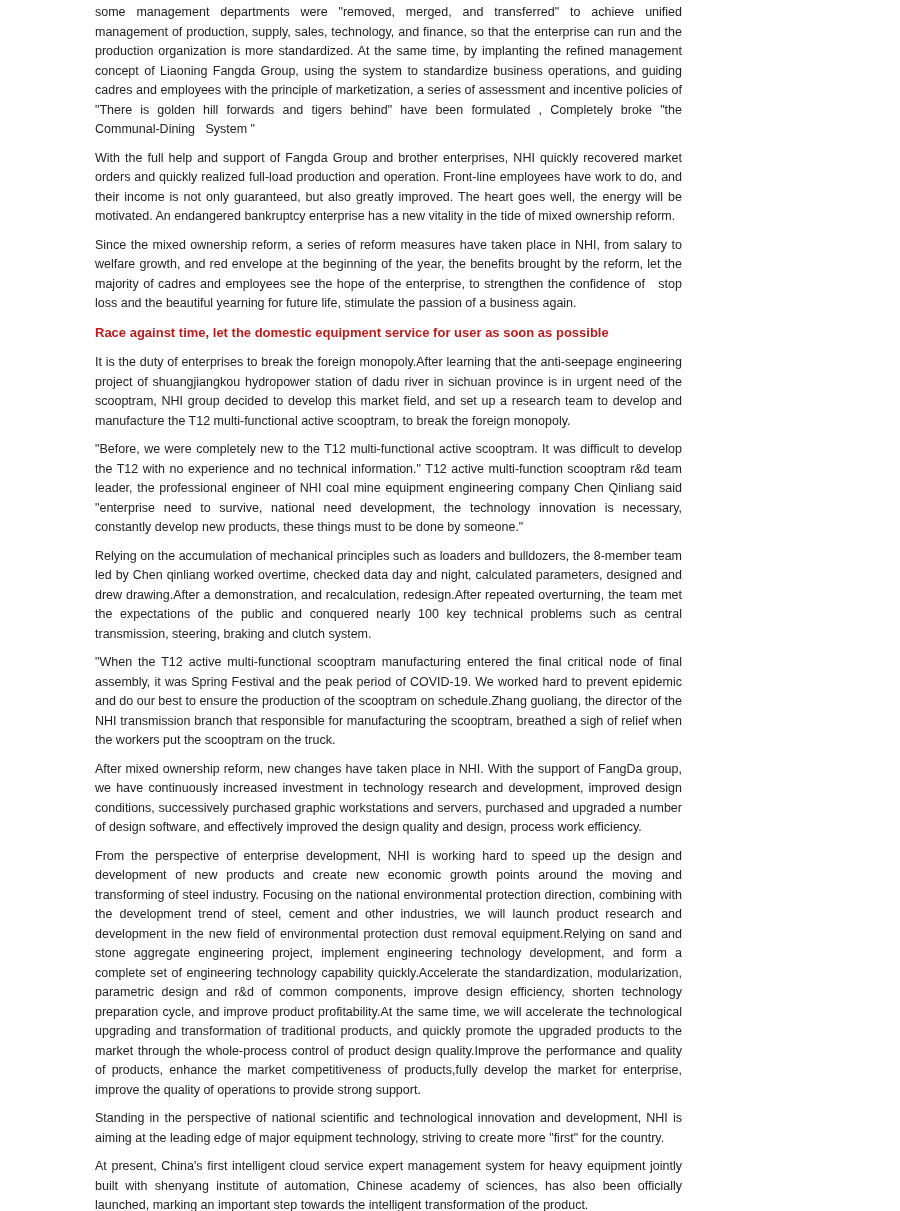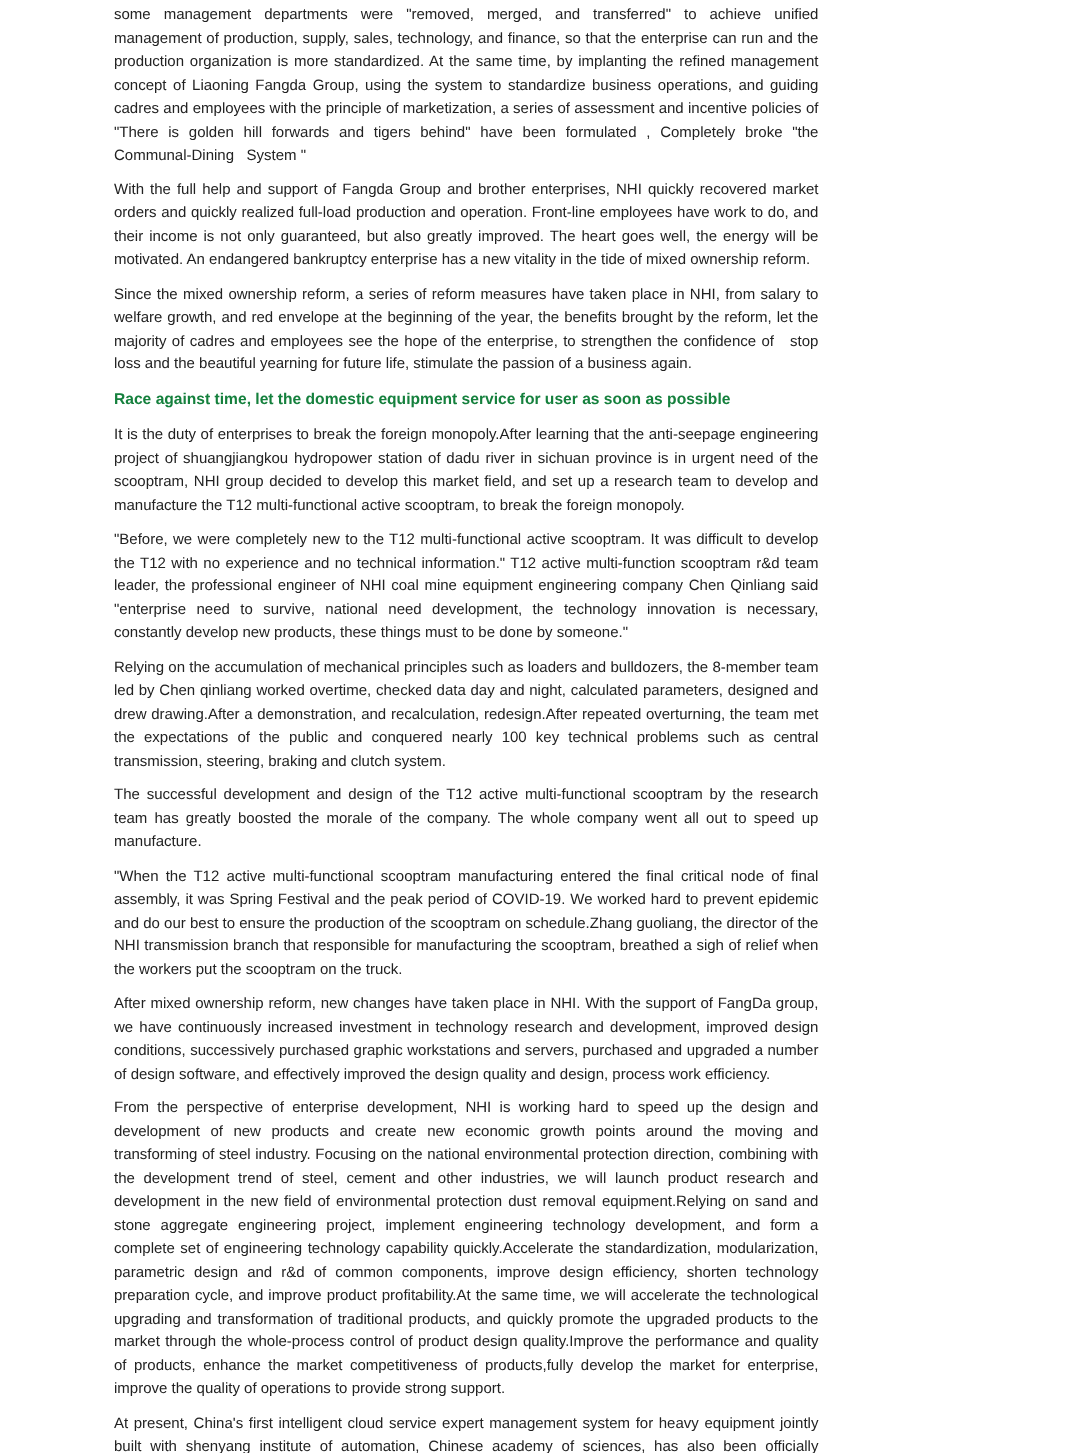--- a/index.html
+++ b/index.html
@@ -21,34 +21,34 @@
     font-size: 12.5px;
     line-height: 19.5px;
     color: #222222;
     text-align: justify;
     margin: 0 0 9px 0;
   }
   .heading {
     font-size: 13px;
     line-height: 19.5px;
     font-weight: bold;
-    color: #15803d;
+    color: #b91c1c;
     text-align: left;
     margin: 8px 0 11px 0;
   }
 </style>
 </head>
 <body>
 
 <div class="page">
   <p class="para">some management departments were "removed, merged, and transferred" to achieve unified management of production, supply, sales, technology, and finance, so that the enterprise can run and the production organization is more standardized. At the same time, by implanting the refined management concept of Liaoning Fangda Group, using the system to standardize business operations, and guiding cadres and employees with the principle of marketization, a series of assessment and incentive policies of "There is golden hill forwards and tigers behind" have been formulated , Completely broke "the Communal-Dining&nbsp;&nbsp; System "</p>
   <p class="para">With the full help and support of Fangda Group and brother enterprises, NHI quickly recovered market orders and quickly realized full-load production and operation. Front-line employees have work to do, and their income is not only guaranteed, but also greatly improved. The heart goes well, the energy will be motivated. An endangered bankruptcy enterprise has a new vitality in the tide of mixed ownership reform.</p>
   <p class="para">Since the mixed ownership reform, a series of reform measures have taken place in NHI, from salary to welfare growth, and red envelope at the beginning of the year, the benefits brought by the reform, let the majority of cadres and employees see the hope of the enterprise, to strengthen the confidence of&nbsp;&nbsp; stop loss and the beautiful yearning for future life, stimulate the passion of a business again.</p>
   <h2 class="heading">Race against time, let the domestic equipment service for user as soon as possible</h2>
   <p class="para">It is the duty of enterprises to break the foreign monopoly.After learning that the anti-seepage engineering project of shuangjiangkou hydropower station of dadu river in sichuan province is in urgent need of the scooptram, NHI group decided to develop this market field, and set up a research team to develop and manufacture the T12 multi-functional active scooptram, to break the foreign monopoly.</p>
   <p class="para">"Before, we were completely new to the T12 multi-functional active scooptram. It was difficult to develop the T12 with no experience and no technical information." T12 active multi-function scooptram r&amp;d team leader, the professional engineer of NHI coal mine equipment engineering company Chen Qinliang said "enterprise need to survive, national need development, the technology innovation is necessary, constantly develop new products, these things must to be done by someone."</p>
   <p class="para">Relying on the accumulation of mechanical principles such as loaders and bulldozers, the 8-member team led by Chen qinliang worked overtime, checked data day and night, calculated parameters, designed and drew drawing.After a demonstration, and recalculation, redesign.After repeated overturning, the team met the expectations of the public and conquered nearly 100 key technical problems such as central transmission, steering, braking and clutch system.</p>
-  <p class="para">The successful development and design of the T12 active multi-functional scooptram by the research team has greatly boosted the morale of the company. The whole company went all out to speed up manufacture.</p>
   <p class="para">"When the T12 active multi-functional scooptram manufacturing entered the final critical node of final assembly, it was Spring Festival and the peak period of COVID-19. We worked hard to prevent epidemic and do our best to ensure the production of the scooptram on schedule.Zhang guoliang, the director of the NHI transmission branch that responsible for manufacturing the scooptram, breathed a sigh of relief when the workers put the scooptram on the truck.</p>
   <p class="para">After mixed ownership reform, new changes have taken place in NHI. With the support of FangDa group, we have continuously increased investment in technology research and development, improved design conditions, successively purchased graphic workstations and servers, purchased and upgraded a number of design software, and effectively improved the design quality and design, process work efficiency.</p>
   <p class="para">From the perspective of enterprise development, NHI is working hard to speed up the design and development of new products and create new economic growth points around the moving and transforming of steel industry. Focusing on the national environmental protection direction, combining with the development trend of steel, cement and other industries, we will launch product research and development in the new field of environmental protection dust removal equipment.Relying on sand and stone aggregate engineering project, implement engineering technology development, and form a complete set of engineering technology capability quickly.Accelerate the standardization, modularization, parametric design and r&amp;d of common components, improve design efficiency, shorten technology preparation cycle, and improve product profitability.At the same time, we will accelerate the technological upgrading and transformation of traditional products, and quickly promote the upgraded products to the market through the whole-process control of product design quality.Improve the performance and quality of products, enhance the market competitiveness of products,fully develop the market for enterprise, improve the quality of operations to provide strong support.</p>
+  <p class="para">Standing in the perspective of national scientific and technological innovation and development, NHI is aiming at the leading edge of major equipment technology, striving to create more "first" for the country.</p>
   <p class="para">At present, China's first intelligent cloud service expert management system for heavy equipment jointly built with shenyang institute of automation, Chinese academy of sciences, has also been officially launched, marking an important step towards the intelligent transformation of the product.</p>
 </div>
 
 </body></html>

